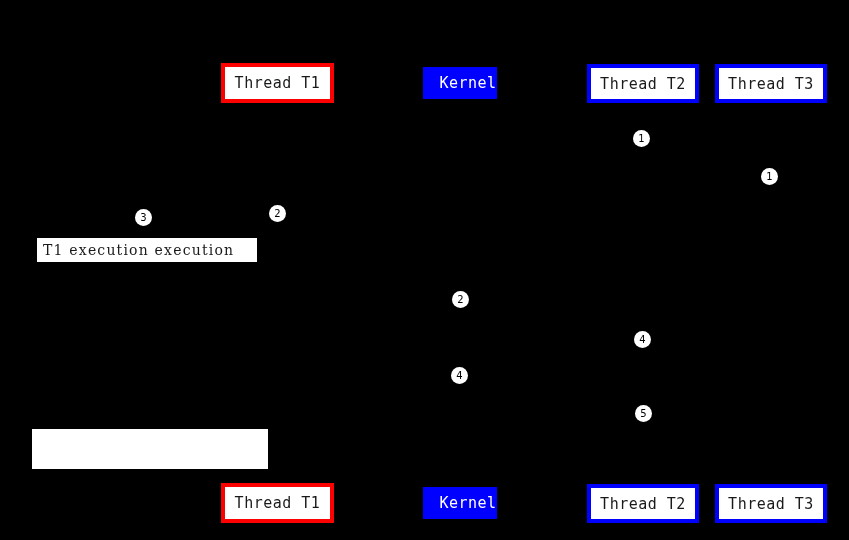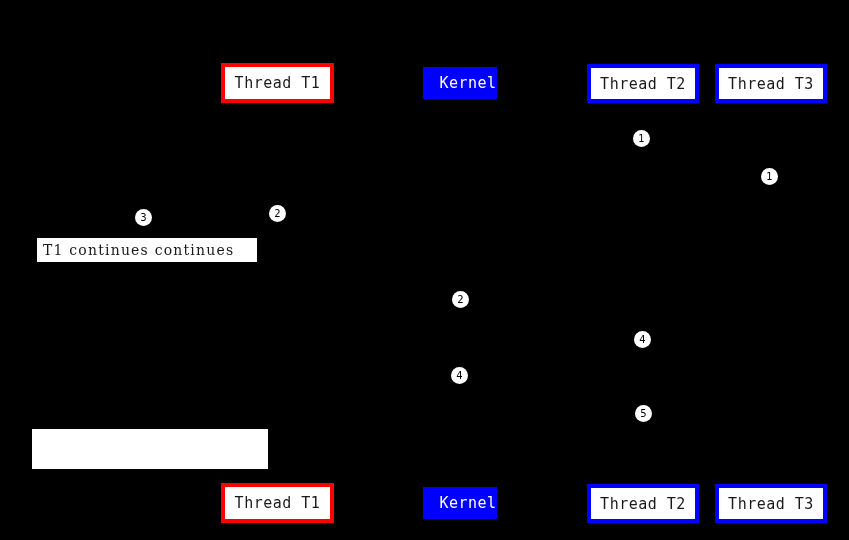--- a/index.html
+++ b/index.html
@@ -132,21 +132,21 @@
 
   <div class="participant outlined" style="left:587px;top:484px;width:112px;height:39px;border-color:#0000ff;border-width:4px;">
     <span>Thread T2</span>
   </div>
 
   <div class="participant outlined" style="left:715px;top:484px;width:112px;height:39px;border-color:#0000ff;border-width:4px;">
     <span>Thread T3</span>
   </div>
 
   <div class="note" style="left:36px;top:237px;width:222px;height:26px;">
-    <span>T1 continues continues</span>
+    <span>T1 execution execution</span>
   </div>
 
   <div class="note blank" style="left:32px;top:429px;width:236px;height:40px;">
     <span></span>
   </div>
 
   <div class="step" style="left:633px;top:130px;">
     <span>1</span>
   </div>
   <div class="step" style="left:761px;top:168px;">

